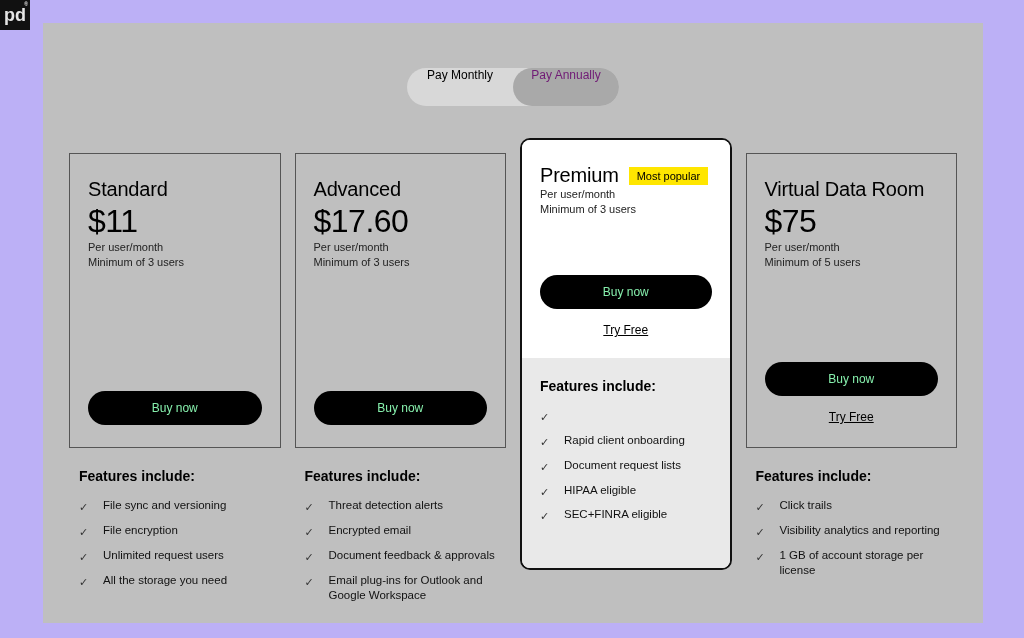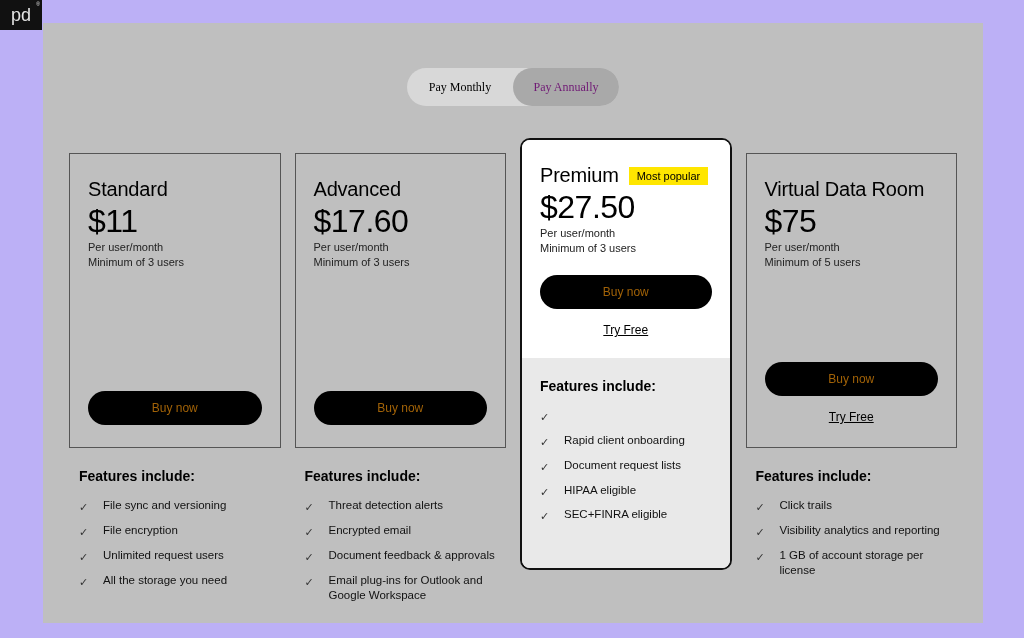--- a/index.html
+++ b/index.html
@@ -6,28 +6,28 @@
   html, body { width: 1024px; height: 638px; overflow: hidden; }
   body {
     background: #bcb0f6;
     font-family: -apple-system, BlinkMacSystemFont, "Segoe UI", Helvetica, Arial, sans-serif;
     color: #000;
     position: relative;
   }
   .logo-badge {
     position: absolute;
     top: 0; left: 0;
-    width: 42px; height: 30px;
+    width: 30px; height: 30px;
     background: #111;
     color: #e5e5e5;
     display: flex;
     align-items: center;
     justify-content: center;
     font-size: 18px;
-    font-weight: 400;
+    font-weight: 700;
     font-family: Helvetica, Arial, sans-serif;
   }
   .logo-badge .reg {
     position: absolute;
     top: 1px; right: 2px;
     font-size: 5px;
   }
   .panel {
     position: absolute;
     top: 23px; left: 43px;
@@ -40,24 +40,22 @@
     transform: translateX(-50%);
     width: 212px; height: 38px;
     border-radius: 19px;
     background: #d8d8d8;
     display: flex;
     font-size: 12px;
   }
   .toggle-opt {
     flex: 1;
     display: flex;
-    align-items: center;
     justify-content: center;
     cursor: pointer;
-    font-family: Liberation Serif, serif;
   }
   .toggle-opt.monthly { color: #000; }
   .toggle-opt.annual {
     background: #a9a9a9;
     color: #701a75;
     border-radius: 19px;
   }
   .plans {
     position: absolute;
     top: 130px; left: 26px; right: 26px;
@@ -120,21 +118,21 @@
     left: 18px; right: 18px;
     bottom: 22px;
     text-align: center;
   }
   .plan.featured .cta-area { bottom: 20px; }
   .buy-btn {
     width: 100%;
     height: 34px;
     border-radius: 17px;
     background: #000;
-    color: #a16207;
+    color: #86efac;
     border: none;
     font-size: 12px;
     cursor: pointer;
   }
   .try-link {
     display: inline-block;
     margin-top: 14px;
     font-size: 12px;
     color: #000;
     text-decoration: underline;
@@ -266,21 +264,20 @@
       </div>
     </div>
 
     <div class="plan featured">
       <div class="card-outer">
         <div class="card">
           <div class="plan-head">
             <div class="plan-name">Premium</div>
             <div class="badge">Most popular</div>
           </div>
-          <div class="price">$27.50</div>
           <div class="unit">
             <div>Per user/month</div>
             <div>Minimum of 3 users</div>
           </div>
           <div class="cta-area">
             <button class="buy-btn">Buy now</button>
             <a class="try-link">Try Free</a>
           </div>
         </div>
         <div class="feat">

